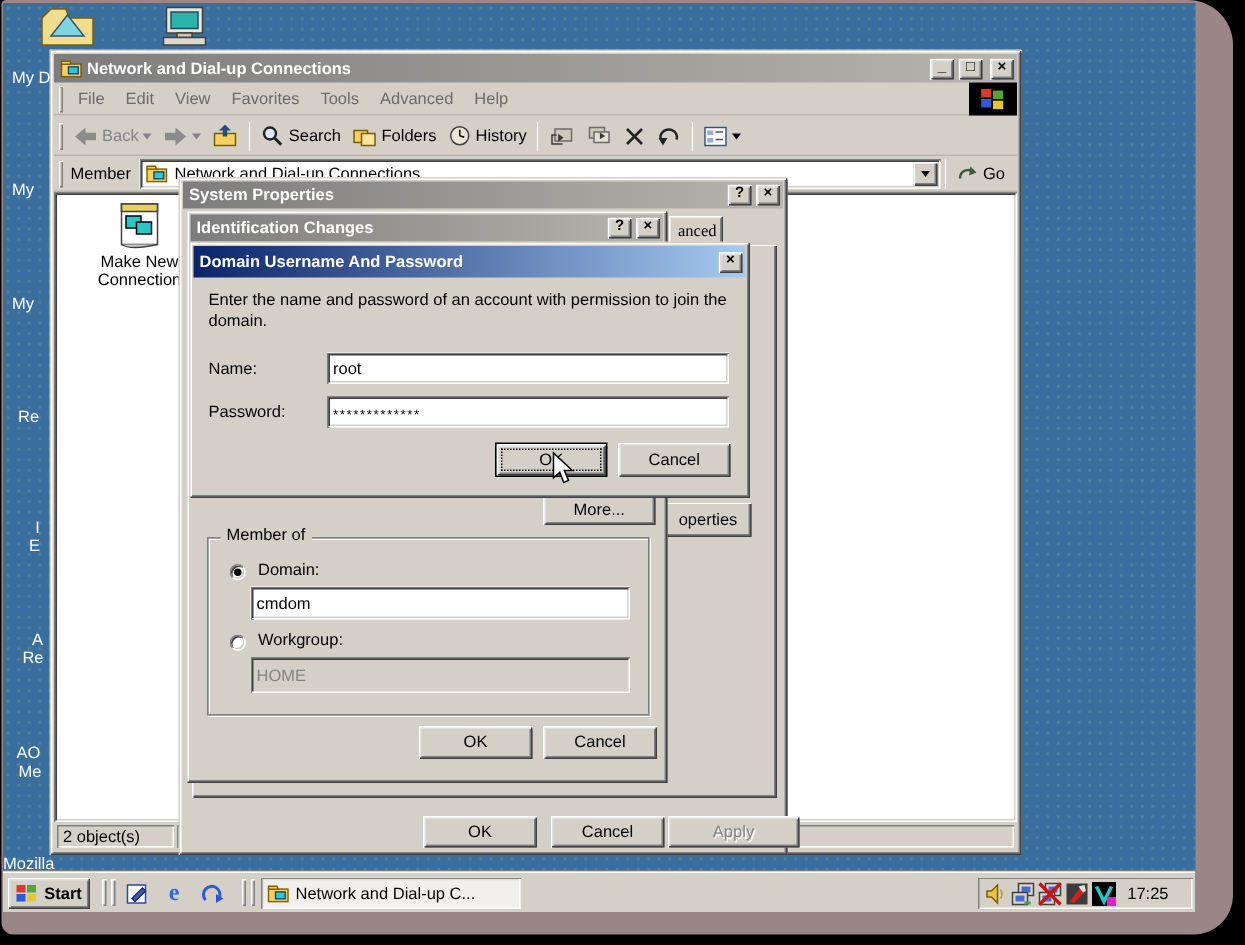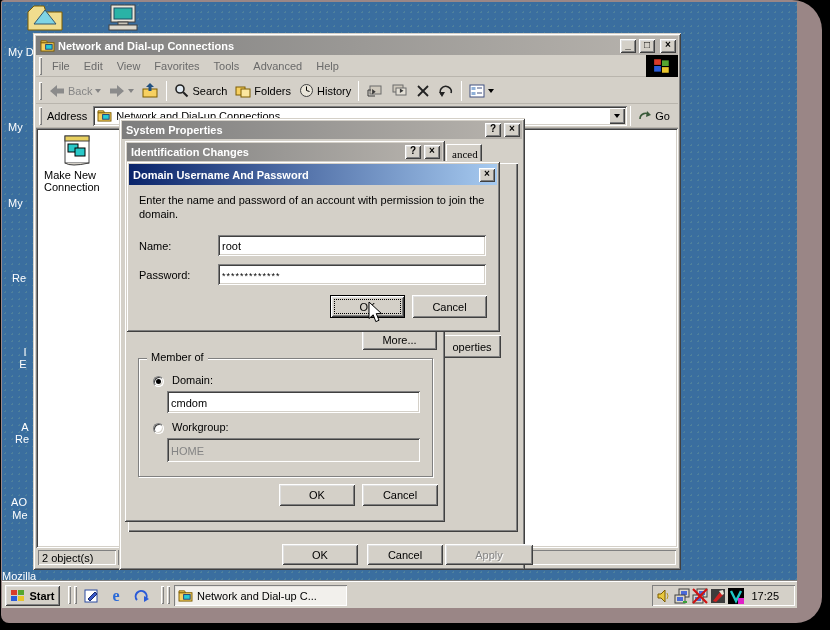--- a/index.html
+++ b/index.html
@@ -269,21 +269,21 @@
           <rect x="1" y="1" width="6" height="5" fill="#d83b2a"></rect>
           <rect x="8" y="2" width="6" height="5" fill="#55a630"></rect>
           <rect x="1" y="7" width="6" height="5" fill="#2a5bd8"></rect>
           <rect x="8" y="8" width="6" height="5" fill="#e8c52a"></rect>
         </svg>
       </span>
     </div>
 
     <div class="abs" style="left:3px;top:71px;width:642px;height:24px;display:flex;align-items:center;border-bottom:1px solid #b9b5ad;padding-right:4px;">
       <span class="grip"></span>
-      <span style="padding:0 6px 0 2px;">Address</span>
+      <span style="padding:0 6px 0 2px;">Member</span>
       <span class="sunken" style="flex:1;height:20px;display:flex;align-items:center;gap:4px;padding:0 2px 0 4px;">
         <span>
           <svg width="15" height="13" viewBox="0 0 16 14">
             <rect x="1" y="4" width="14" height="9" fill="#f7d060" stroke="#7c5c00"></rect>
             <polygon points="1,4 1,2 7,2 8,4" fill="#f7d060" stroke="#7c5c00"></polygon>
             <rect x="6" y="6" width="7" height="5" fill="#27cbd4" stroke="#1b3f7a"></rect>
           </svg>
         </span>
         <span style="flex:1;white-space:nowrap;overflow:hidden;">Network and Dial-up Connections</span>
         <span style="position:relative;width:16px;height:16px;background:#d4d0c8;display:flex;align-items:center;justify-content:center;box-shadow:inset 1px 1px 0 #fff,inset -1px -1px 0 #404040,inset -2px -2px 0 #808080;">
@@ -296,21 +296,21 @@
           <svg width="14" height="13" viewBox="0 0 14 13">
             <path d="M2,10 C2,4 9,3 11,6" fill="none" stroke="#3a5a3a" stroke-width="1.6"></path>
             <polygon points="9,2 13,6 8,8" fill="#3a5a3a"></polygon>
           </svg>
         </span>
         <span class="lbl">Go</span>
       </span>
     </div>
 
     <div class="abs sunken" style="left:3px;top:95px;width:642px;height:420px;">
-      <div class="abs" style="left:8px;top:5px;width:66px;text-align:left;">
+      <div class="abs" style="left:24px;top:5px;width:66px;text-align:center;">
         <svg width="38" height="36" viewBox="0 0 38 36" style="margin:0 auto;">
           <rect x="7" y="3" width="24" height="27" fill="#fff" stroke="#404040"></rect>
           <rect x="7" y="3" width="24" height="5" fill="#e8d060" stroke="#404040"></rect>
           <rect x="10" y="11" width="10" height="8" fill="#29c8c8" stroke="#000"></rect>
           <rect x="17" y="15" width="10" height="8" fill="#29c8c8" stroke="#000"></rect>
           <path d="M7,30 q6,4 24,0" fill="#d4d0c8" stroke="#404040"></path>
         </svg>
         <div>Make New</div>
         <div>Connection</div>
       </div>

